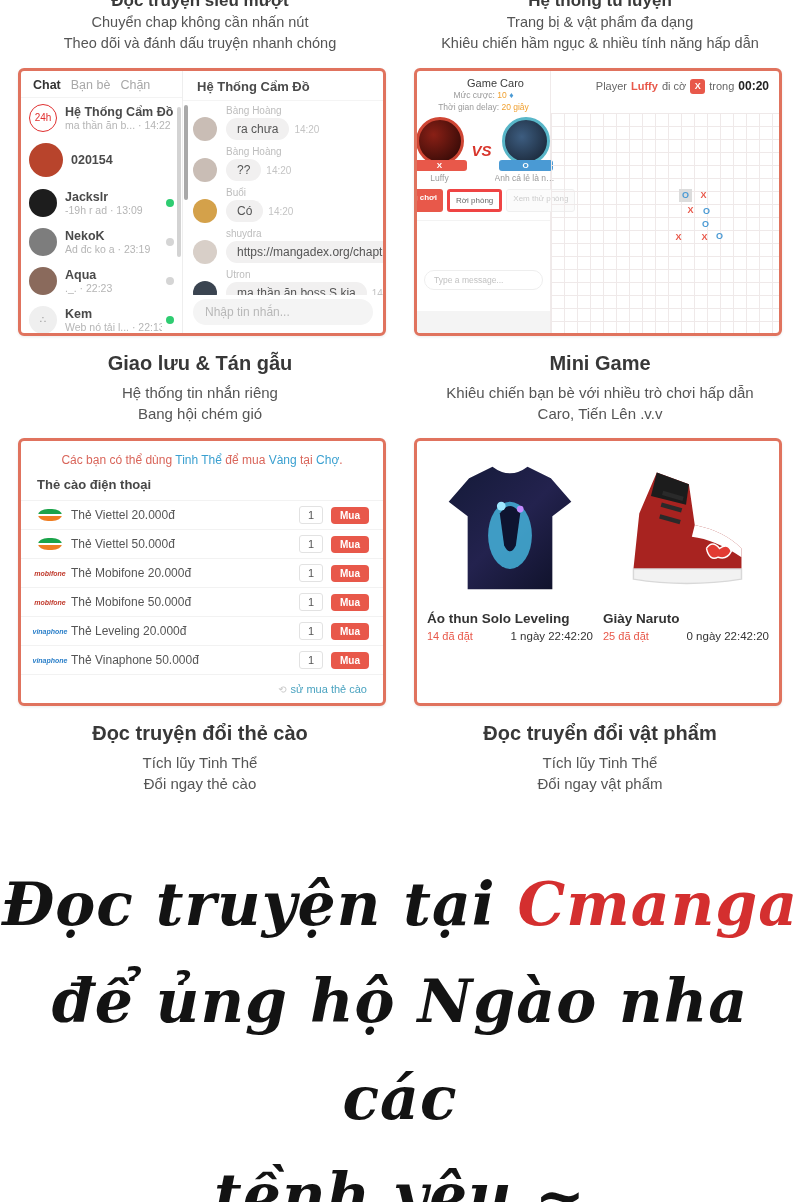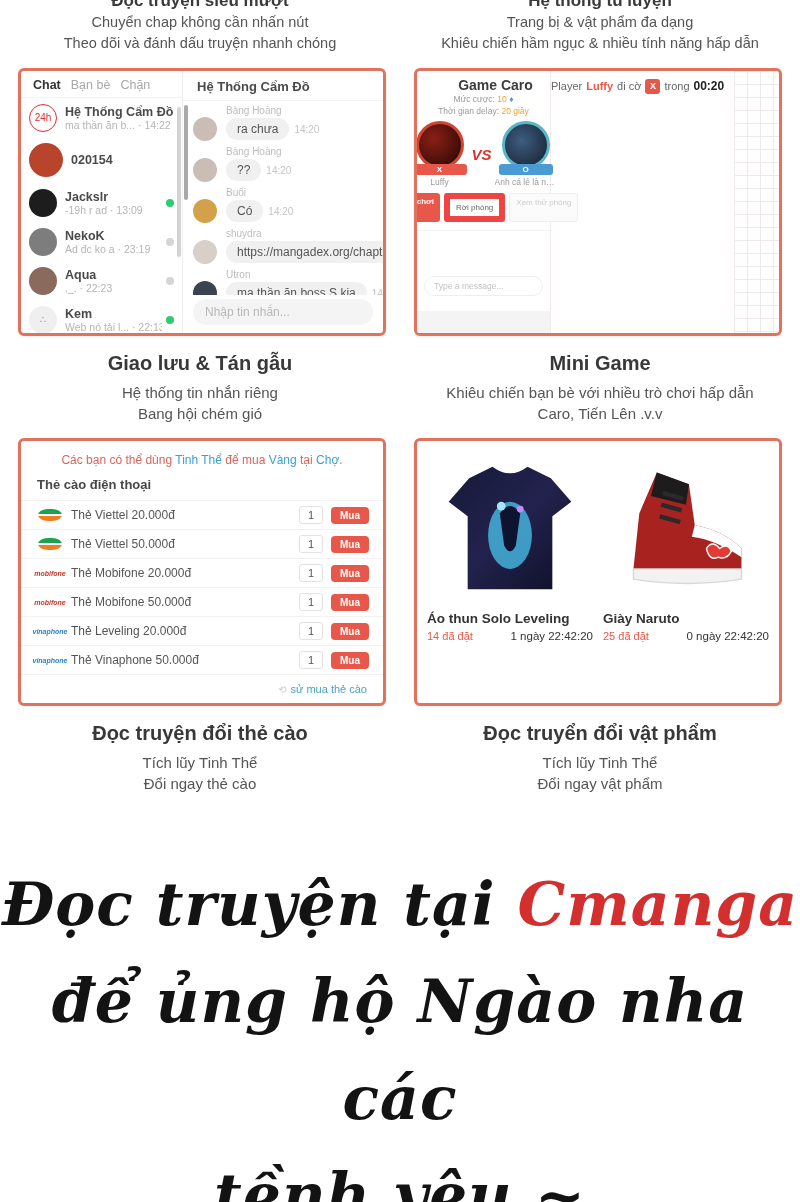--- a/index.html
+++ b/index.html
@@ -48,41 +48,41 @@
   .msg-avatar { grid-column:1; width:24px; height:24px; border-radius:50%; align-self:end; }
   .msg-body { grid-column:2; display:flex; align-items:center; gap:5px; }
   .bubble { background:#f1f0f0; border-radius:13px; padding:4px 11px; font-size:12px; color:#555; white-space:nowrap; }
   .msg-time { font-size:10px; color:#c4c4c4; }
   .thread-input { margin:4px 10px 8px; background:#f4f4f4; border-radius:15px; padding:6px 12px; font-size:12px; color:#b8b8b8; }
 
   
   .game-panel { display:flex; }
   .game-left { width:134px; display:flex; flex-direction:column; border-right:1px solid #f0eaea; }
   .game-head { text-align:center; padding-top:6px; }
-  .game-title { font-size:14px; font-weight:700; color:#3c3c3c;padding-left:24px; }
+  .game-title { font-size:11px; font-weight:400; color:#3c3c3c;padding-left:24px; }
   .game-meta { font-size:8.5px; color:#9a9a9a; line-height:12px; }
   .gm-val { color:#f0a030; } .gm-diamond { color:#4a9ad4; }
   .vs-row { display:flex; justify-content:center; align-items:center; gap:5px; margin-top:4px; }
   .player { display:flex; flex-direction:column; align-items:center; width:58px; }
   .p-avatar { width:48px; height:48px; border-radius:50%; }
   .p-avatar.p1 { background:radial-gradient(circle at 35% 35%, #8a2016, #250604); border:3px solid #cf4634; }
   .p-avatar.p2 { background:radial-gradient(circle at 40% 40%, #3d5d80, #141e2c); border:3px solid #58b6c8; }
   .p-pill { width:54px; height:11px; margin-top:-5px; border-radius:3px; color:#fff; font-size:8px; font-weight:700; text-align:center; line-height:11px; }
   .pill-x { background:#e8584a; } .pill-o { background:#4a9ad4; }
   .p-name { font-size:8.5px; color:#9a9a9a; margin-top:2px; max-width:62px; white-space:nowrap; overflow:hidden; text-overflow:ellipsis; }
   .vs-label { color:#d8352b; font-weight:700; font-style:italic; font-size:15px; }
   .game-btns { display:flex; justify-content:center; gap:4px; margin-top:6px; padding:0 3px; }
   .gbtn { font-size:8px; padding:4px 6px; border-radius:3px; white-space:nowrap; }
   .gbtn-primary { background:#e8584a; color:#fff; font-weight:700; }
-  .gbtn-outline { background:#fff; border:6px solid #ef4444; color:#666;text-align:right; }
+  .gbtn-outline { background:#fff; border:3px solid #ef4444; color:#666;text-align:right; }
   .gbtn-disabled { background:#fbfbfb; border:1px solid #efefef; color:#ccc; }
   .game-chat { flex:1; border-top:1px solid #f3f3f3; margin-top:8px; }
-  .game-input { margin:0 7px 15px; border:1px solid #eee; border-radius:11px; padding:4px 9px; font-size:8.5px; color:#c2c2c2; background:#fff; }
+  .game-input { margin:0 7px 21px; border:1px solid #eee; border-radius:11px; padding:4px 9px; font-size:8.5px; color:#c2c2c2; background:#fff; }
   .game-footer { height:22px; background:#f4f4f4; }
-  .game-right { flex:1; display:flex; flex-direction:row; }
+  .game-right { flex:1; display:flex; flex-direction:column;gap:12px; }
   .game-status { height:30px; display:flex; align-items:center; justify-content:flex-end; gap:4px; padding-right:10px; font-size:11px; color:#666; }
   .gs-player { color:#e8584a; font-weight:600; }
   .gs-badge { width:15px; height:15px; background:#e8584a; color:#fff; border-radius:3px; font-size:9px; font-weight:700; display:flex; align-items:center; justify-content:center; }
   .gs-timer { color:#222; font-weight:700; font-size:12px; }
   .board { flex:1; position:relative;
     background-image:linear-gradient(#efe9e9 1px, transparent 1px), linear-gradient(90deg,#efe9e9 1px, transparent 1px);
     background-size:13px 13px; }
   .mark { position:absolute; width:13px; height:13px; font-size:9px; font-weight:700; text-align:center; line-height:13px; }
   .mark-X { color:#e8584a; } .mark-O { color:#4a9ad4; }
   .mark.hl { background:#dcdcdc; }

